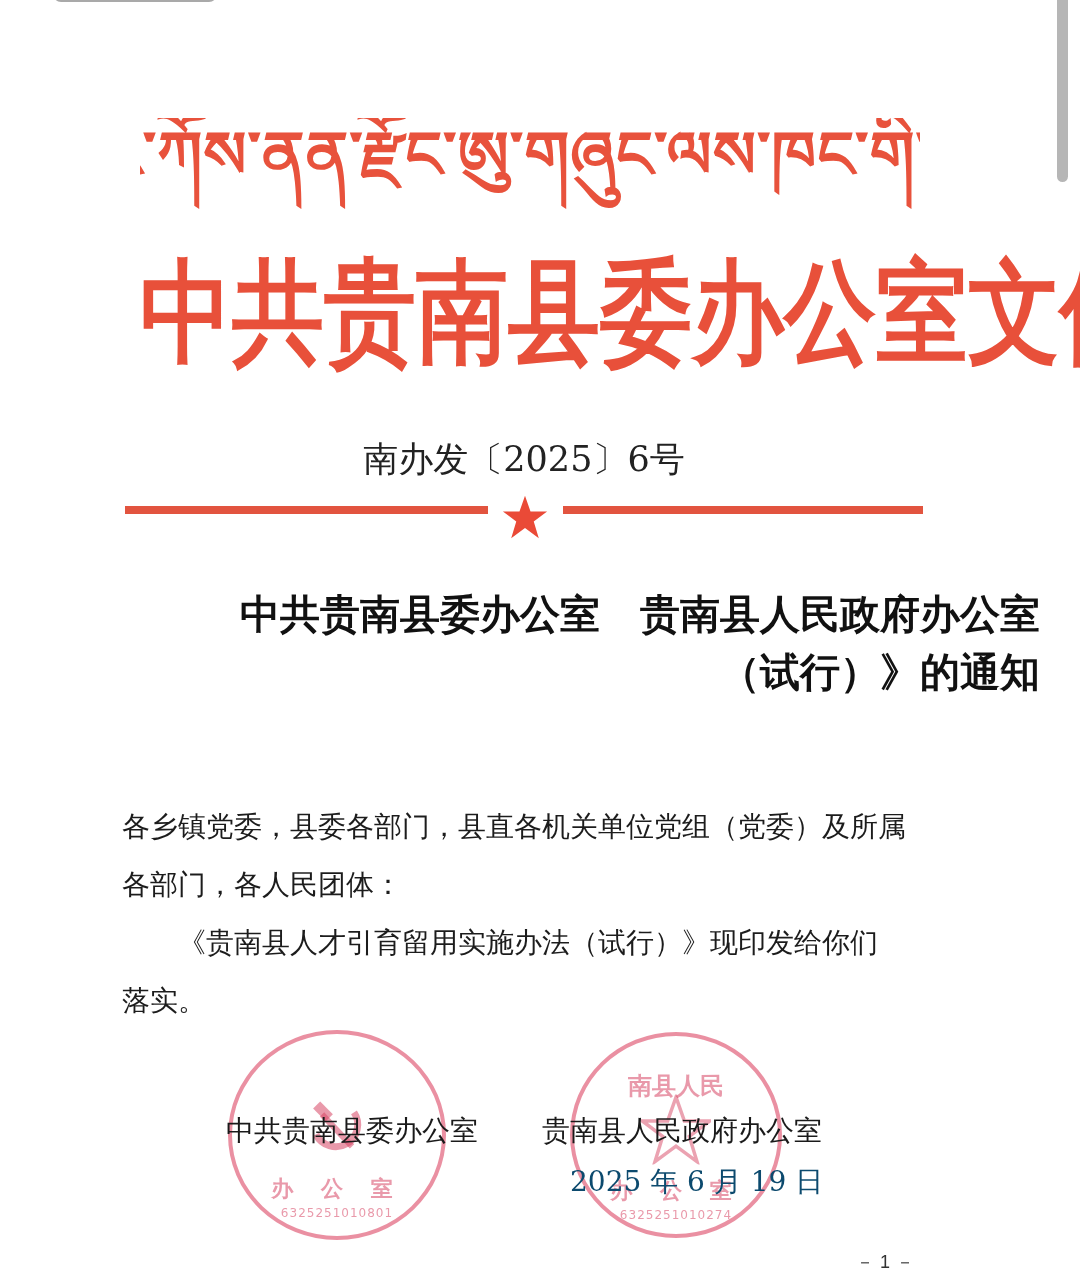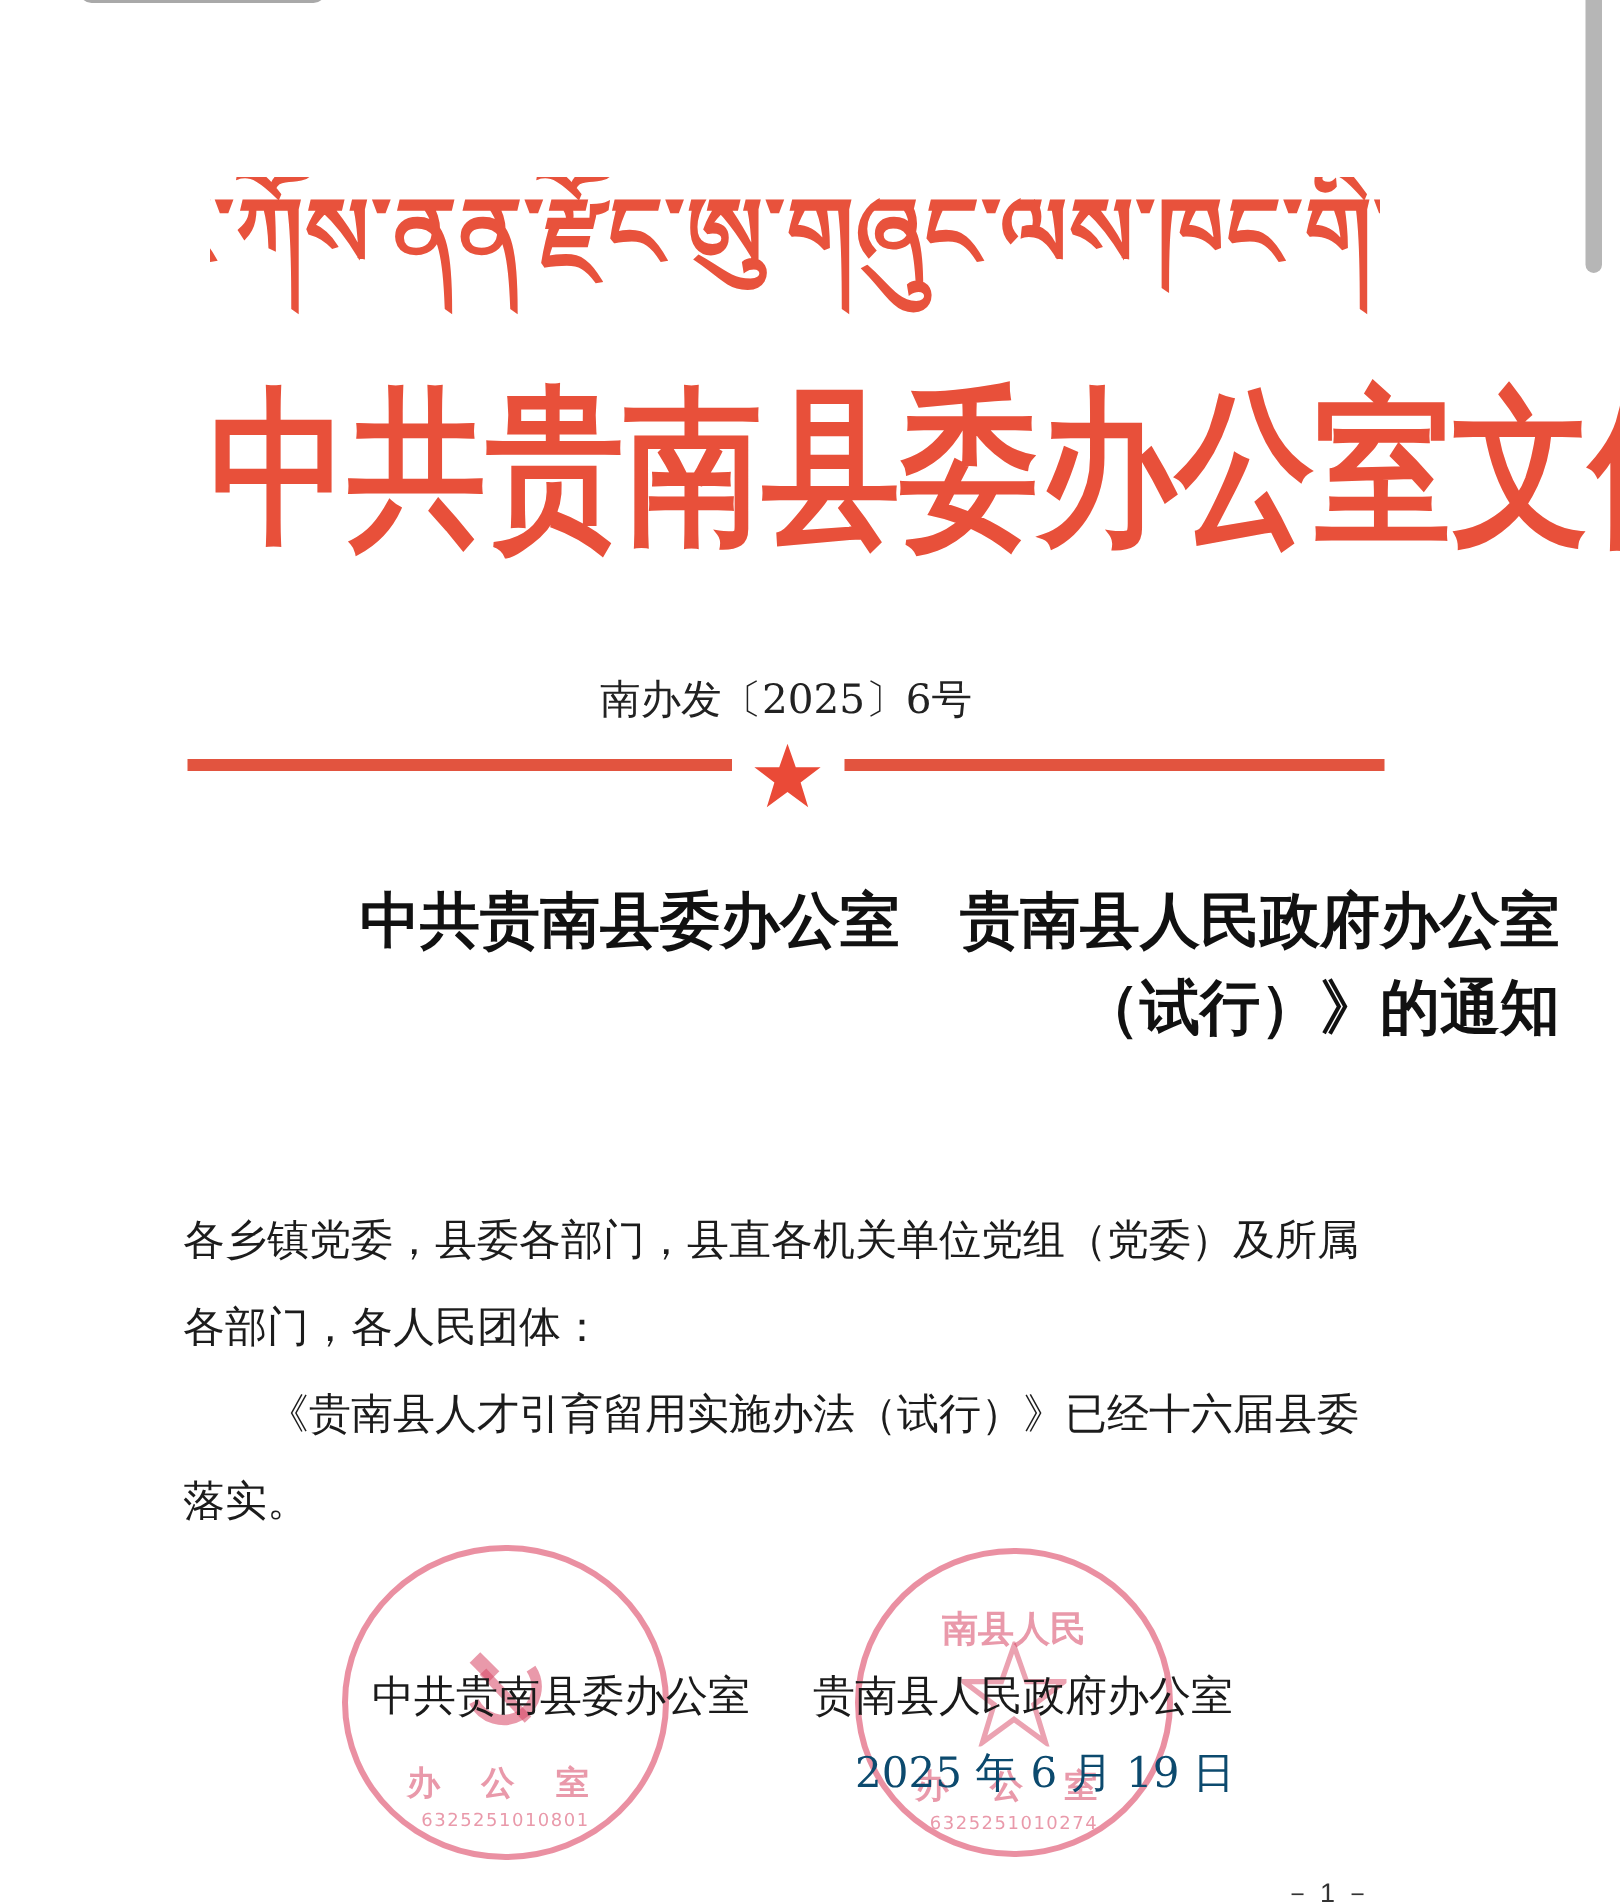--- a/index.html
+++ b/index.html
@@ -24,21 +24,21 @@
   .title-red {
     position: absolute; left: 140px; top: 248px; width: 780px; height: 130px;
     display: flex; align-items: center; justify-content: space-between;
     color: #e8503a; font-size: 92px; font-weight: bold;
     font-family: "DejaVu Sans", sans-serif;
     transform: scaleY(1.22); transform-origin: center;
   }
   .title-red span { display: block; }
   .doc-number {
     position: absolute; left: 0; width: 1048px; top: 436px; text-align: center;
-    font-size: 27px; color: #222; margin-top: 12px;
+    font-size: 35px; color: #222;
   }
   .divider { position: absolute; top: 506px; height: 8px; background: #e2543f; }
   .divider.left { left: 125px; width: 363px; }
   .divider.right { left: 563px; width: 360px; }
   .star-icon { position: absolute; left: 502px; top: 494px; width: 46px; height: 46px; }
   .heading {
     position: absolute; left: 0; width: 1040px; top: 585px; text-align: right;
     font-size: 40px; font-weight: bold; line-height: 58px; color: #111;
   }
   .body-text {
@@ -56,21 +56,21 @@
   .seal-inner-text {
     position: absolute; width: 100%; text-align: center; font-family: "DejaVu Sans", sans-serif;
   }
   .seal-top { top: 34px; font-size: 24px; font-weight: bold; }
   .seal-mid { top: 140px; font-size: 22px; letter-spacing: 10px; font-weight: bold; }
   .seal-num { top: 172px; font-size: 12px; letter-spacing: 1px; }
   .seal-emblem { position: absolute; left: 50%; top: 50%; transform: translate(-50%,-58%); }
   .signature {
     position: absolute; top: 1112px; font-size: 28px; color: #1a1a1a; white-space: nowrap;
   }
-  .sig-left { left: 226px; margin-left: 22px; }
+  .sig-left { left: 226px; }
   .sig-right { left: 542px; }
   .date { position: absolute; left: 570px; top: 1163px; font-size: 28px; color: #0c4a6e; }
   .page-num {
     position: absolute; left: 856px; top: 1250px; font-size: 18px; color: #333;
     font-family: "Liberation Sans", sans-serif; letter-spacing: 6px;
   }
 </style>
 </head>
 <body>
 
@@ -102,21 +102,21 @@
 <div class="divider right"></div>
 
 <div class="heading">
   <div>中共贵南县委办公室　贵南县人民政府办公室</div>
   <div>（试行）》的通知</div>
 </div>
 
 <div class="body-text">
   <p>各乡镇党委，县委各部门，县直各机关单位党组（党委）及所属</p>
   <p>各部门，各人民团体：</p>
-  <p class="indent">《贵南县人才引育留用实施办法（试行）》已经十六届县委</p>
+  <p class="indent">《贵南县人才引育留用实施办法（试行）》现印发给你们</p>
   <p>落实。</p>
 </div>
 
 <div class="seal seal-left">
   <svg class="seal-emblem" width="70" height="70" viewBox="0 0 70 70">
     <path d="M14 40 A22 22 0 1 0 52 18" stroke="rgba(215,70,100,0.55)" stroke-width="7" fill="none"></path>
     <line x1="20" y1="20" x2="50" y2="52" stroke="rgba(215,70,100,0.55)" stroke-width="6"></line>
     <rect x="12" y="12" width="18" height="10" transform="rotate(45 21 17)" fill="rgba(215,70,100,0.55)"></rect>
   </svg>
   <div class="seal-inner-text seal-mid">办 公 室</div>

